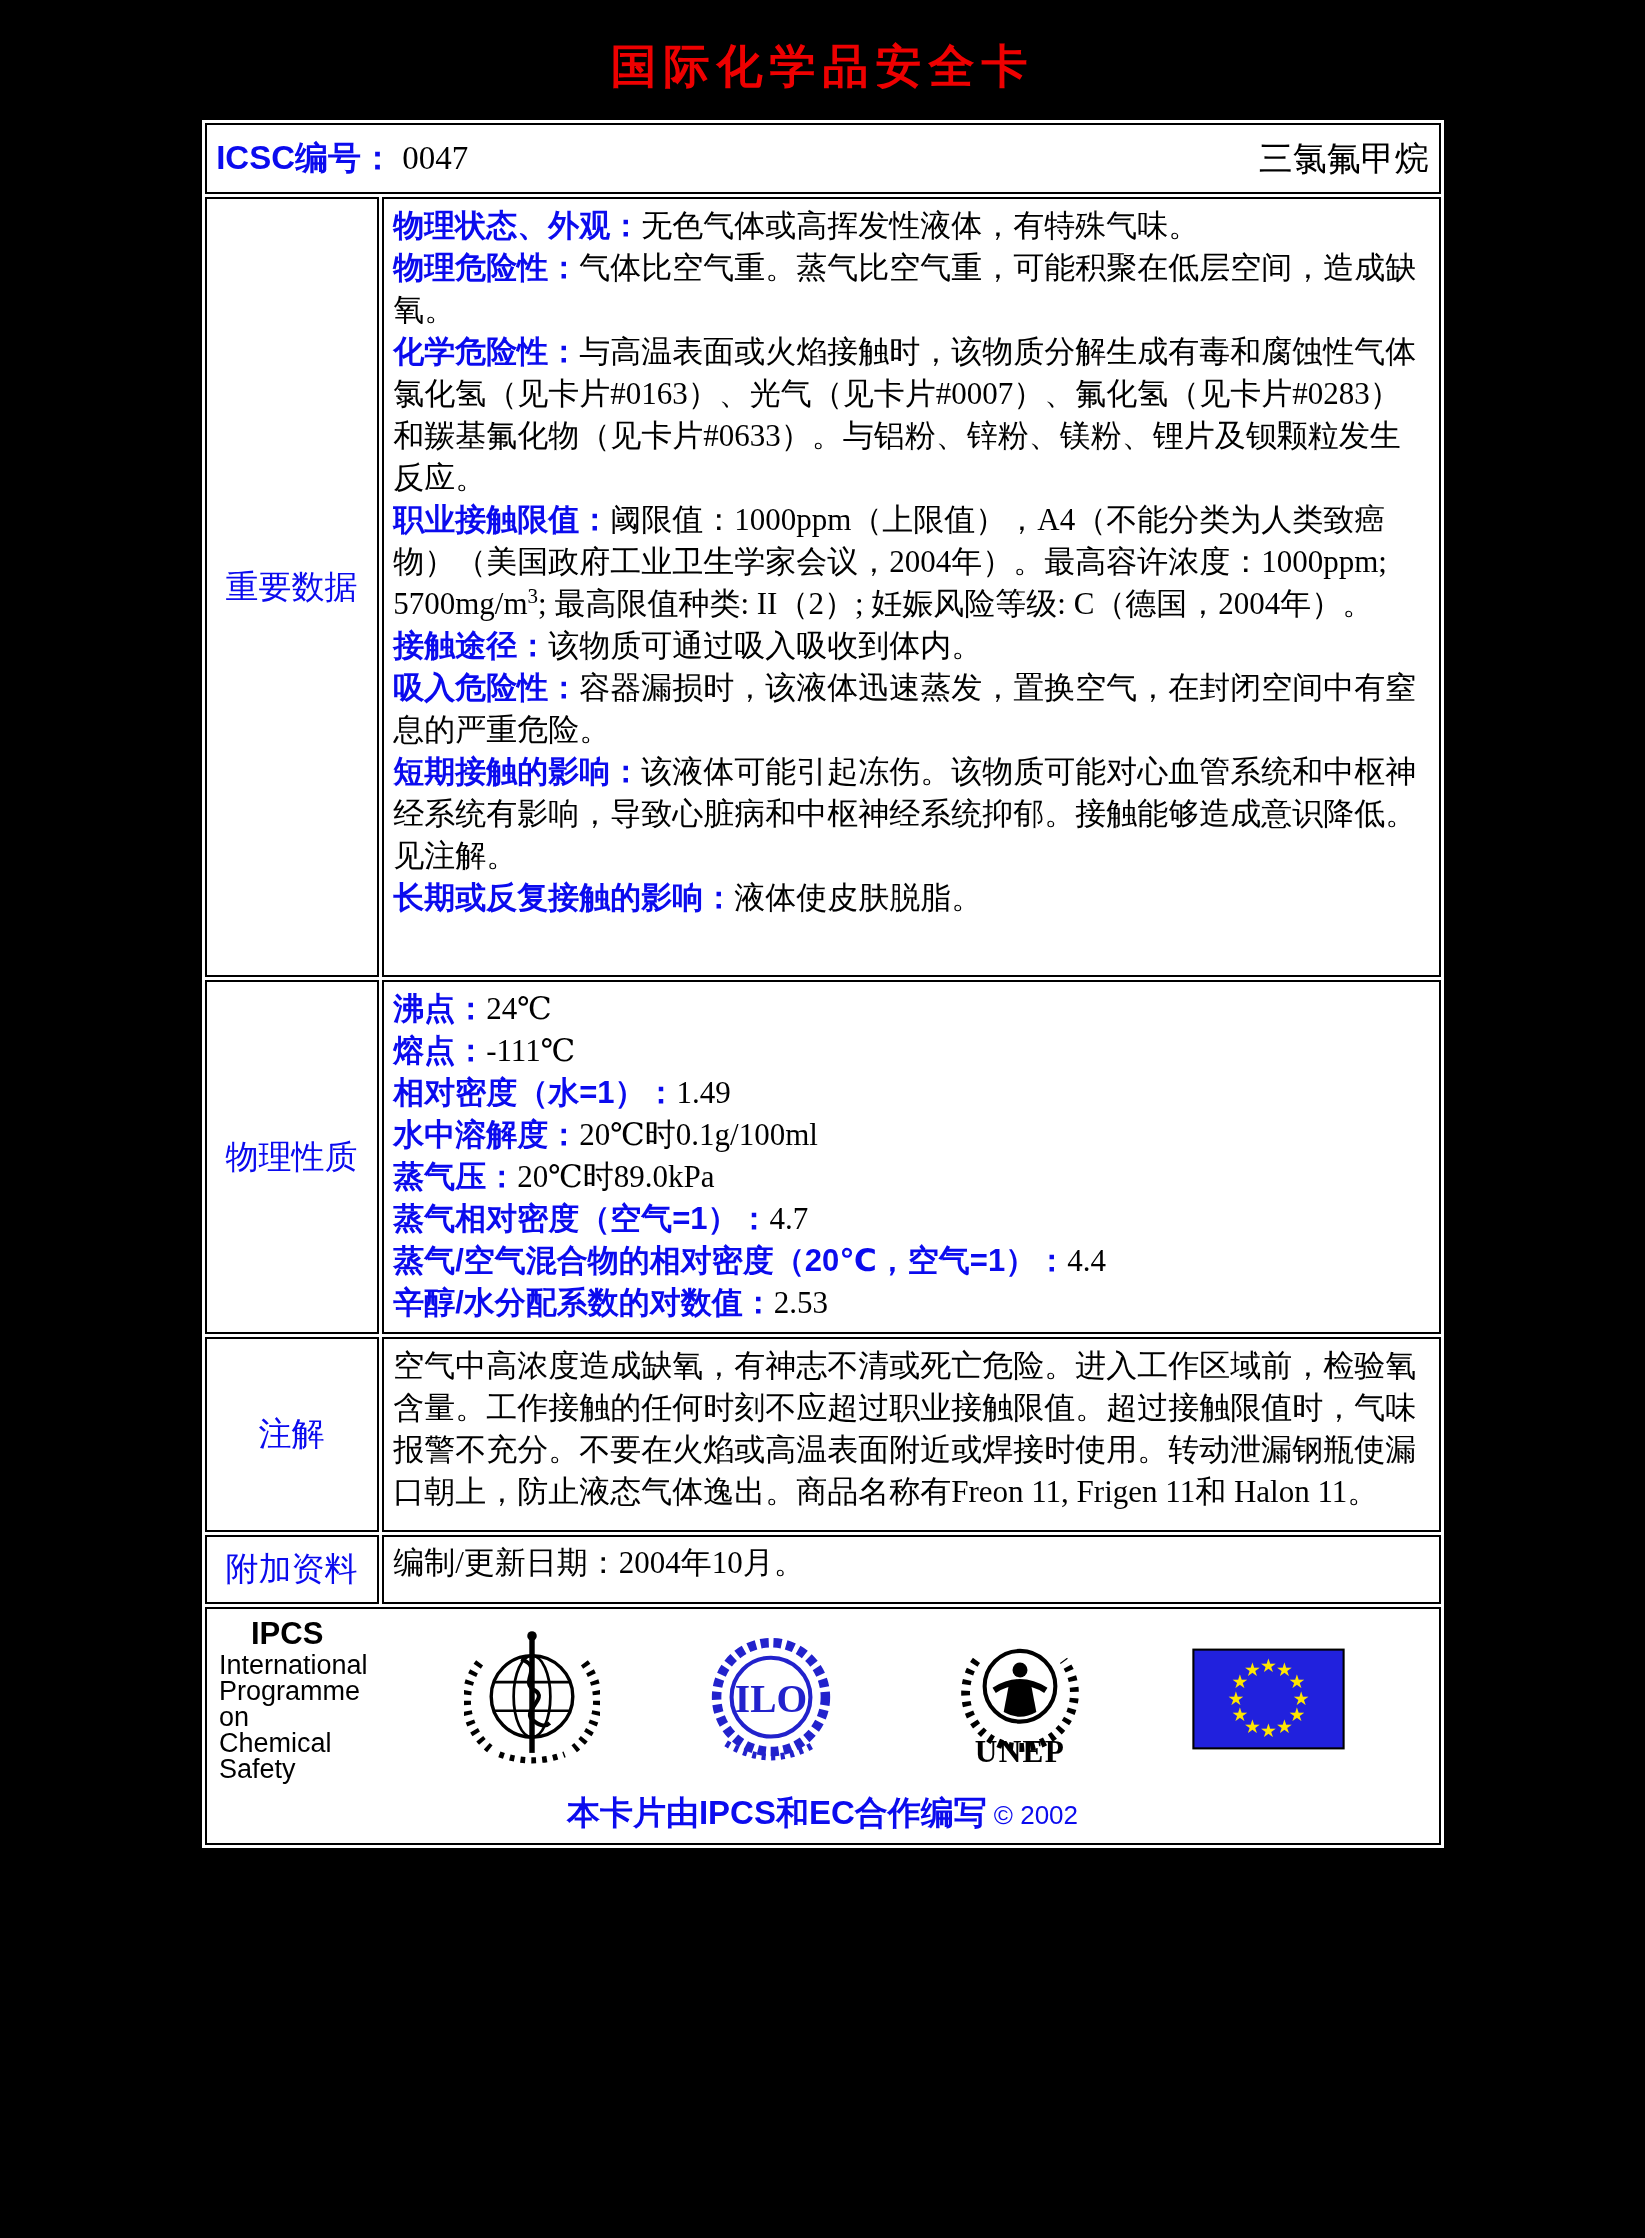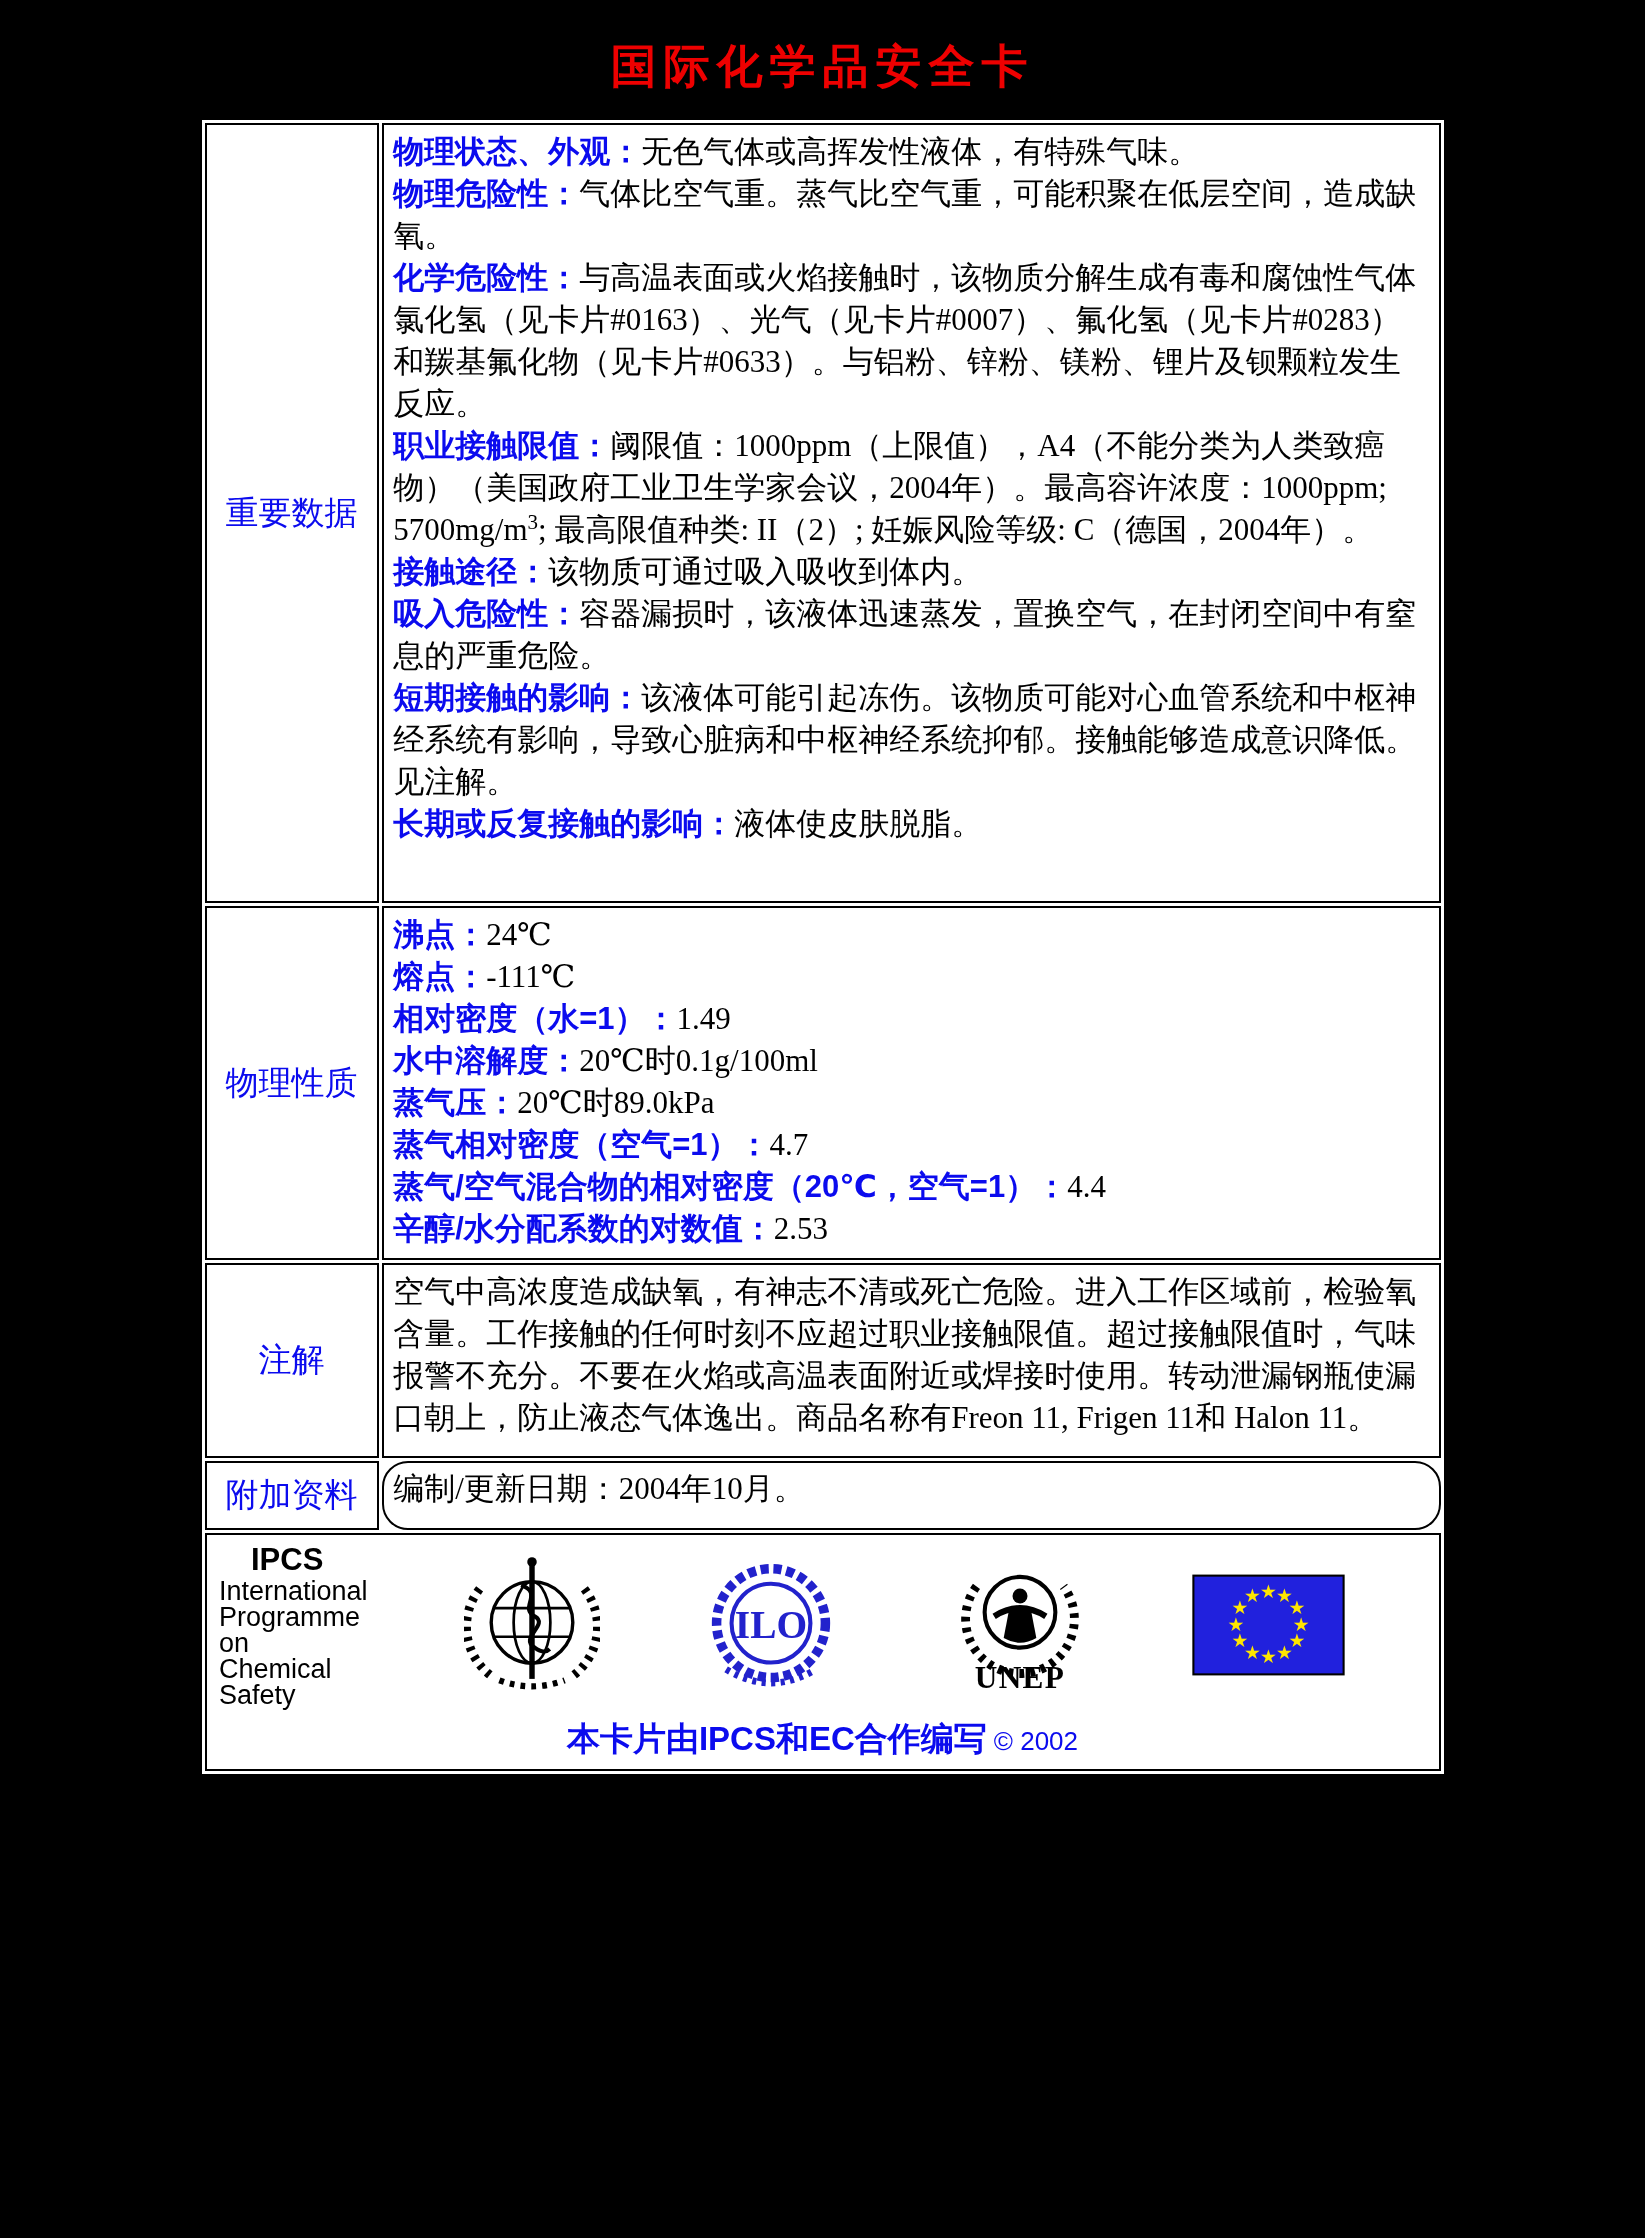--- a/index.html
+++ b/index.html
@@ -51,21 +51,21 @@
   .content-cell {
     vertical-align:top;
     padding:5.6px 9.7px;
     font-size:31px;
     line-height:42px;
   }
   .important-cell { height:765px; }
   .physical-cell  { height:339px; }
   .env-cell       { height:106px; }
   .notes-cell     { height:179px; }
-  .add-cell       { height:54px;border-radius:26px; }
+  .add-cell       { height:54px; }
   .para { margin:0; }
   sup { font-size:21px; line-height:0; }
   
   .logos-cell { height:186px; vertical-align:middle; padding:7px 12.5px; }
   .logos-row { display:flex; align-items:center; }
   .ipcs-block {
     width:174px;
     font-family:"Liberation Sans","DejaVu Sans",sans-serif;
     color:#000;
   }
@@ -98,20 +98,31 @@
 
   <div class="title">国际化学品安全卡</div>
 
   <table class="card">
     <colgroup>
         <col class="c-label">
         <col>
       </colgroup>
 
     <tbody>
+        <tr>
+      <td colspan="2" class="header-cell">
+        <div class="header-flex">
+          <div class="header-left">
+            <span class="k">ICSC编号：</span>
+            <span class="num">0047</span>
+          </div>
+          <div class="header-right">三氯氟甲烷</div>
+        </div>
+      </td>
+    </tr>
 
     <tr>
       <td class="label-cell">重要数据</td>
       <td class="content-cell important-cell">
         <div class="para"><span class="k">物理状态、外观：</span><span>无色气体或高挥发性液体，有特殊气味。</span></div>
         <div class="para"><span class="k">物理危险性：</span><span>气体比空气重。蒸气比空气重，可能积聚在低层空间，造成缺氧。</span></div>
         <div class="para"><span class="k">化学危险性：</span><span>与高温表面或火焰接触时，该物质分解生成有毒和腐蚀性气体氯化氢（见卡片#0163）、光气（见卡片#0007）、氟化氢（见卡片#0283）和羰基氟化物（见卡片#0633）。与铝粉、锌粉、镁粉、锂片及钡颗粒发生反应。</span></div>
         <div class="para"><span class="k">职业接触限值：</span><span>阈限值：1000ppm（上限值），A4（不能分类为人类致癌物）（美国政府工业卫生学家会议，2004年）。最高容许浓度：1000ppm; 5700mg/m</span><sup>3</sup><span>; 最高限值种类: II（2）; 妊娠风险等级: C（德国，2004年）。</span></div>
         <div class="para"><span class="k">接触途径：</span><span>该物质可通过吸入吸收到体内。</span></div>
         <div class="para"><span class="k">吸入危险性：</span><span>容器漏损时，该液体迅速蒸发，置换空气，在封闭空间中有窒息的严重危险。</span></div>

